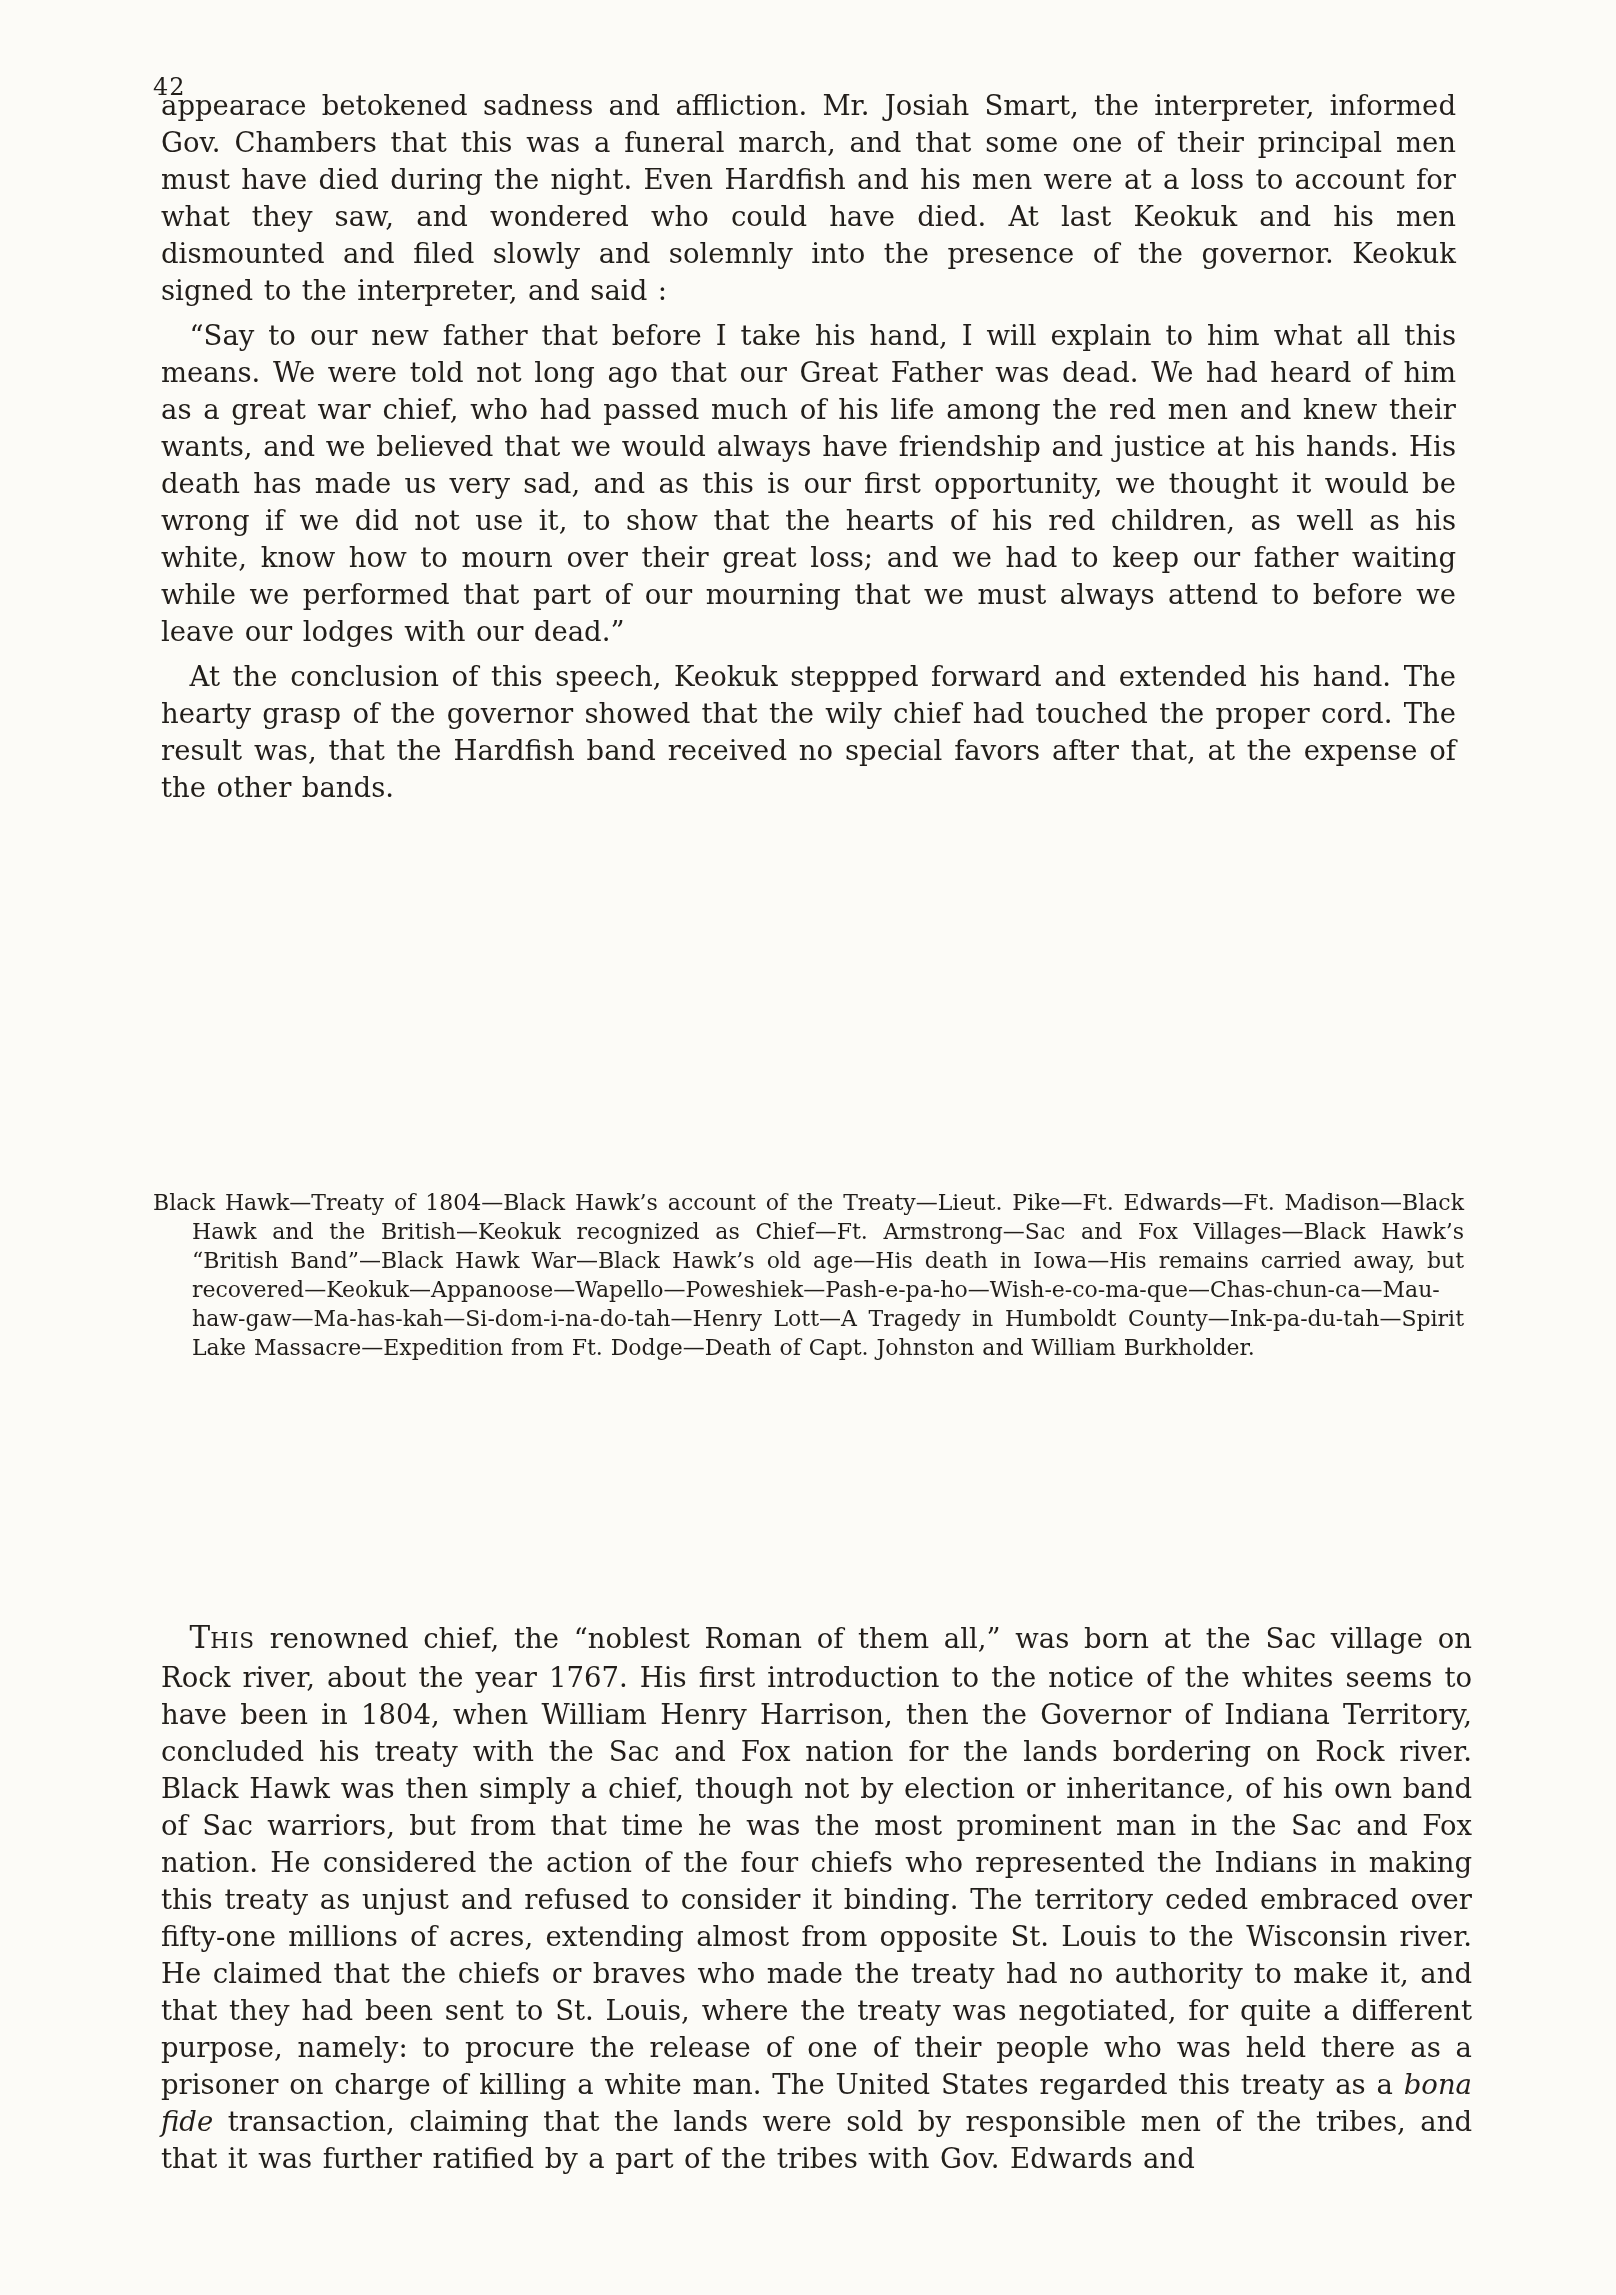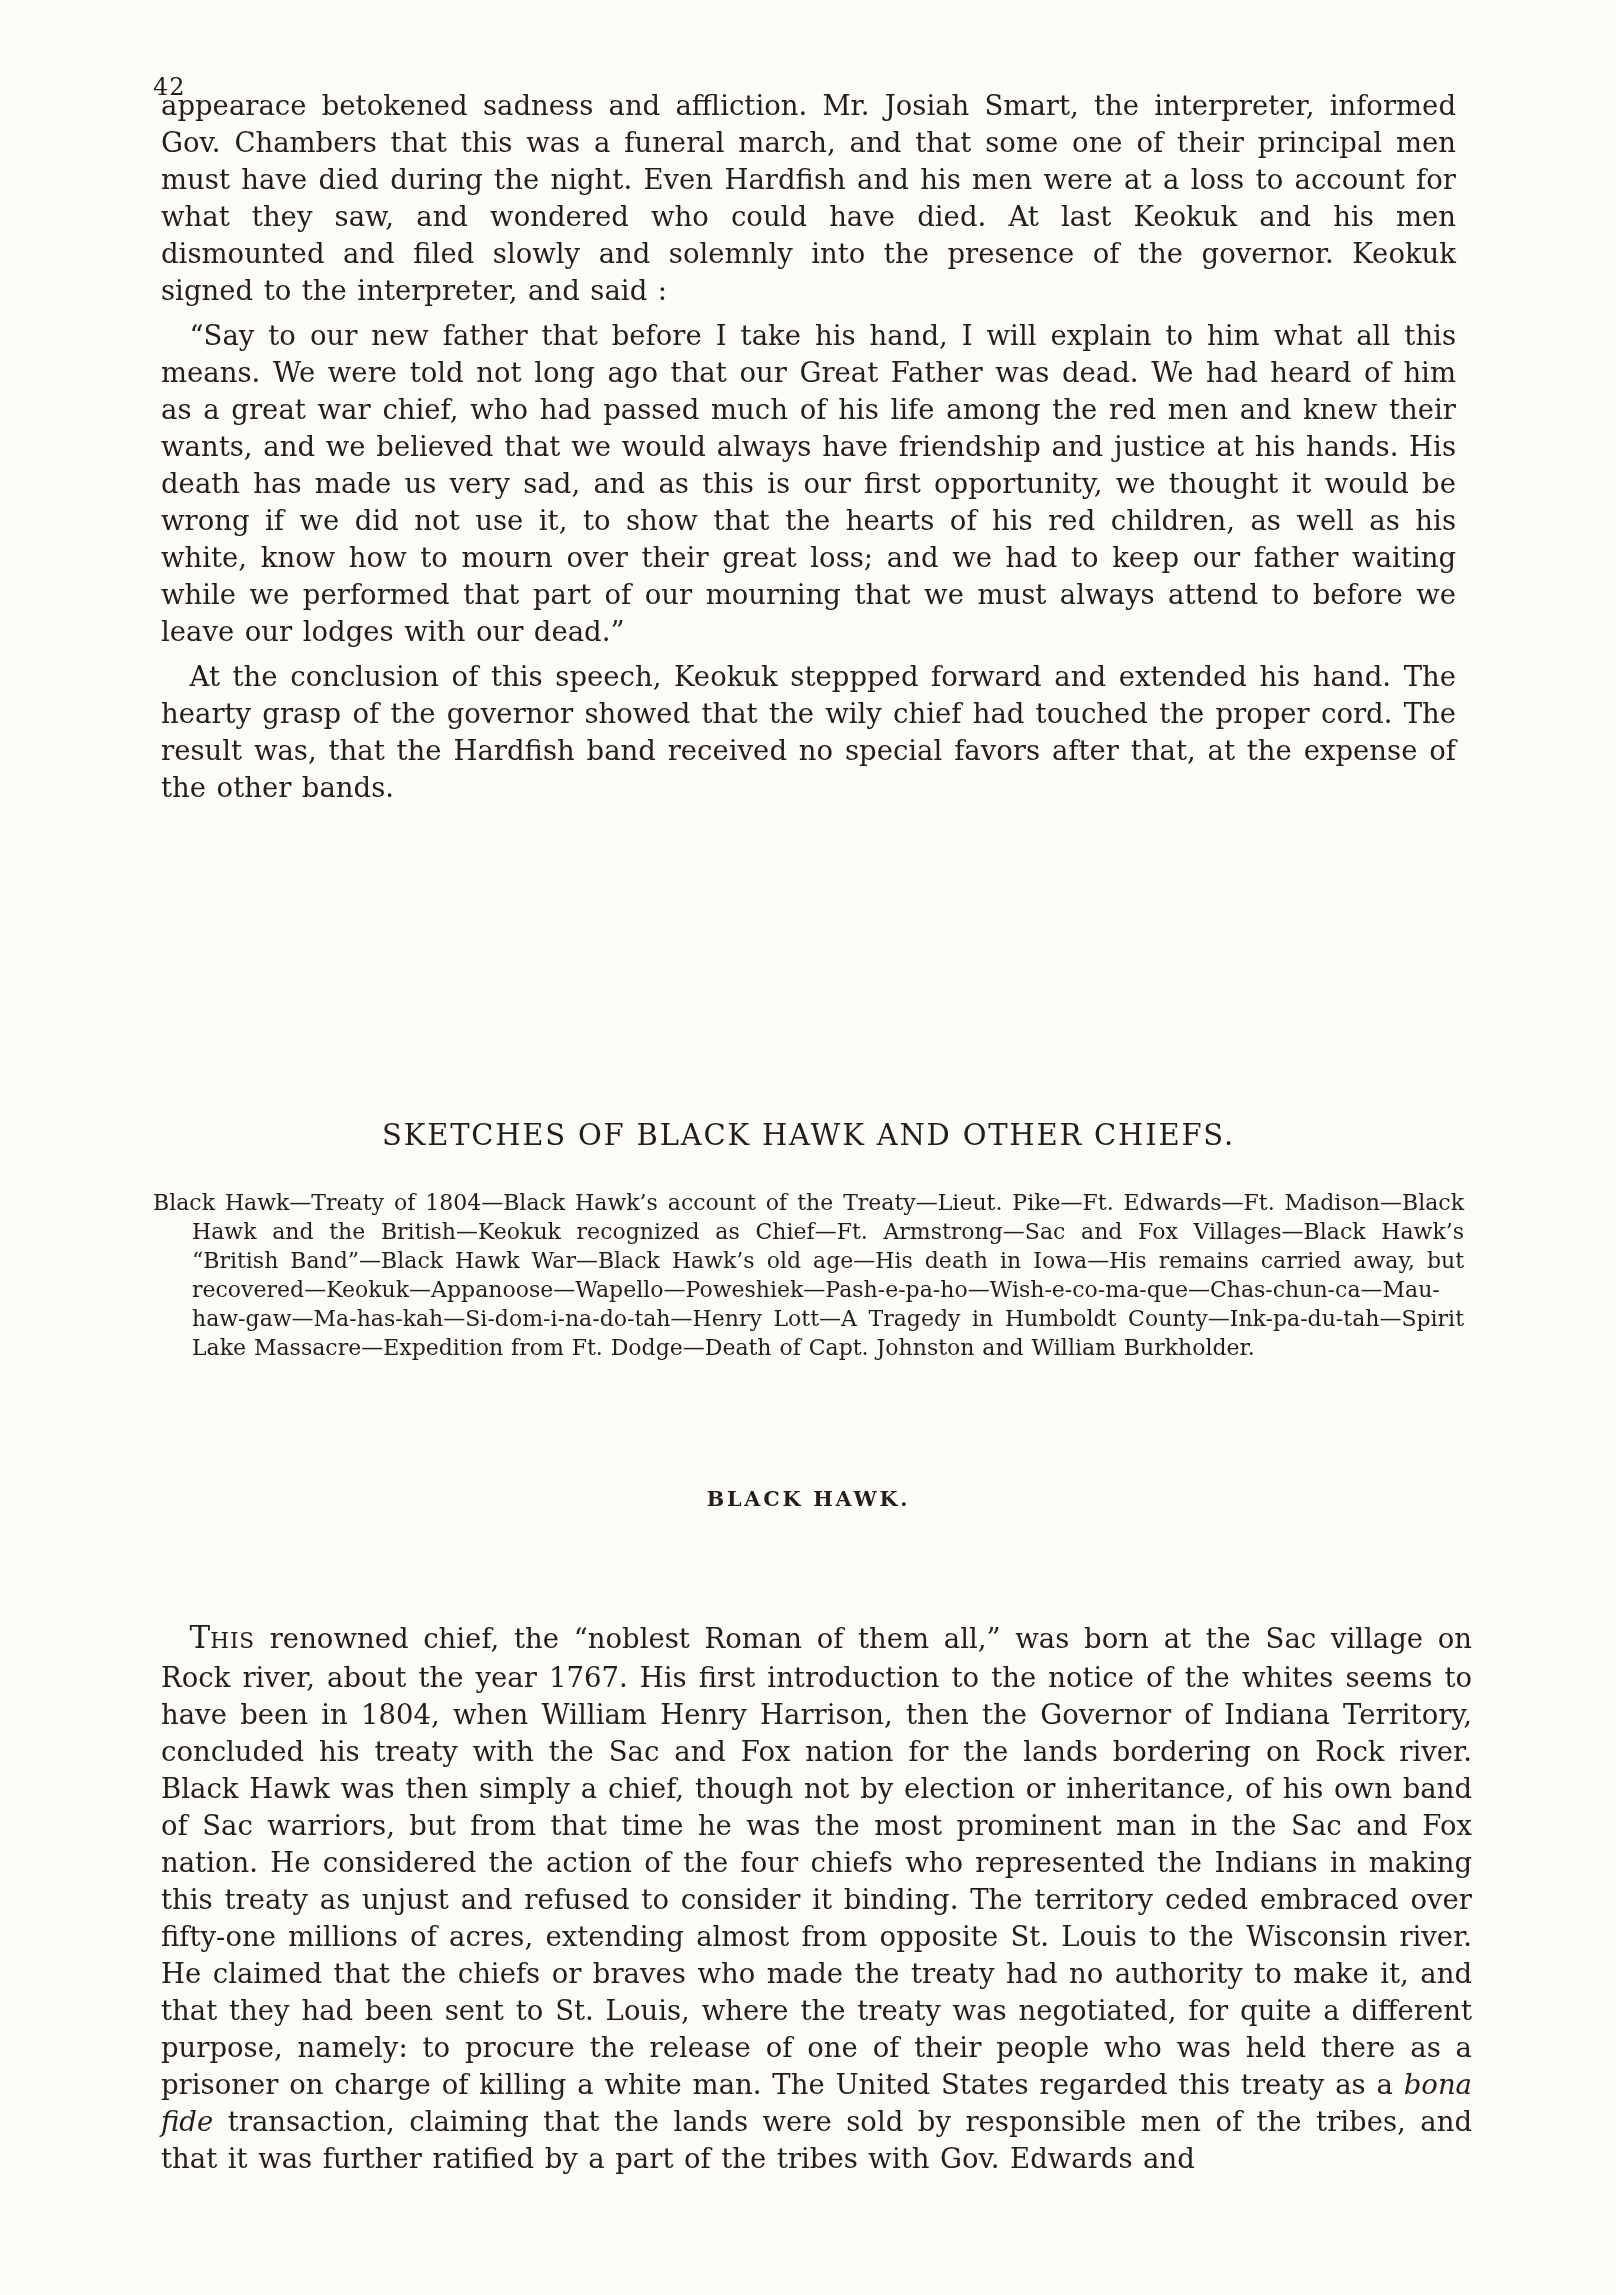--- a/index.html
+++ b/index.html
@@ -98,22 +98,20 @@
   <header class="running-header">
     <span class="page-num">42</span>
   </header>
 
   <div class="text-col body-text" style="top:79px;">
     <p>appearace betokened sadness and affliction. Mr. Josiah Smart, the interpreter, informed Gov. Chambers that this was a funeral march, and that some one of their principal men must have died during the night. Even Hardfish and his men were at a loss to account for what they saw, and wondered who could have died. At last Keokuk and his men dismounted and filed slowly and solemnly into the presence of the governor. Keokuk signed to the interpreter, and said :</p>
     <p class="indent">“Say to our new father that before I take his hand, I will explain to him what all this means. We were told not long ago that our Great Father was dead. We had heard of him as a great war chief, who had passed much of his life among the red men and knew their wants, and we believed that we would always have friendship and justice at his hands. His death has made us very sad, and as this is our first opportunity, we thought it would be wrong if we did not use it, to show that the hearts of his red children, as well as his white, know how to mourn over their great loss; and we had to keep our father waiting while we performed that part of our mourning that we must always attend to before we leave our lodges with our dead.”</p>
     <p class="indent">At the conclusion of this speech, Keokuk steppped forward and extended his hand. The hearty grasp of the governor showed that the wily chief had touched the proper cord. The result was, that the Hardfish band received no special favors after that, at the expense of the other bands.</p>
   </div>
 
-  <h2 class="section-heading">SKETCHES OF BLACK HAWK AND OTHER CHIEFS.</h2>
 
   <p class="synopsis">Black Hawk—Treaty of 1804—Black Hawk’s account of the Treaty—Lieut. Pike—Ft. Edwards—Ft. Madison—Black Hawk and the British—Keokuk recognized as Chief—Ft. Armstrong—Sac and Fox Villages—Black Hawk’s “British Band”—Black Hawk War—Black Hawk’s old age—His death in Iowa—His remains carried away, but recovered—Keokuk—Appanoose—Wapello—Poweshiek—Pash-e-pa-ho—Wish-e-co-ma-que—Chas-chun-ca—Mau-haw-gaw—Ma-has-kah—Si-dom-i-na-do-tah—Henry Lott—A Tragedy in Humboldt County—Ink-pa-du-tah—Spirit Lake Massacre—Expedition from Ft. Dodge—Death of Capt. Johnston and William Burkholder.</p>
 
-  <h3 class="subheading">BLACK HAWK.</h3>
 
   <p class="indent bh-para"><span class="lead-cap">T</span><span class="lead-smallcaps">HIS</span><span> renowned chief, the “noblest Roman of them all,” was born at the Sac village on Rock river, about the year 1767. His first introduction to the notice of the whites seems to have been in 1804, when William Henry Harrison, then the Governor of Indiana Territory, concluded his treaty with the Sac and Fox nation for the lands bordering on Rock river. Black Hawk was then simply a chief, though not by election or inheritance, of his own band of Sac warriors, but from that time he was the most prominent man in the Sac and Fox nation. He considered the action of the four chiefs who represented the Indians in making this treaty as unjust and refused to consider it binding. The territory ceded embraced over fifty-one millions of acres, extending almost from opposite St. Louis to the Wisconsin river. He claimed that the chiefs or braves who made the treaty had no authority to make it, and that they had been sent to St. Louis, where the treaty was negotiated, for quite a different purpose, namely: to procure the release of one of their people who was held there as a prisoner on charge of killing a white man. The United States regarded this treaty as a </span><em>bona fide</em><span> transaction, claiming that the lands were sold by responsible men of the tribes, and that it was further ratified by a part of the tribes with Gov. Edwards and</span></p>
 
 </div>
 
 
 </body></html>

